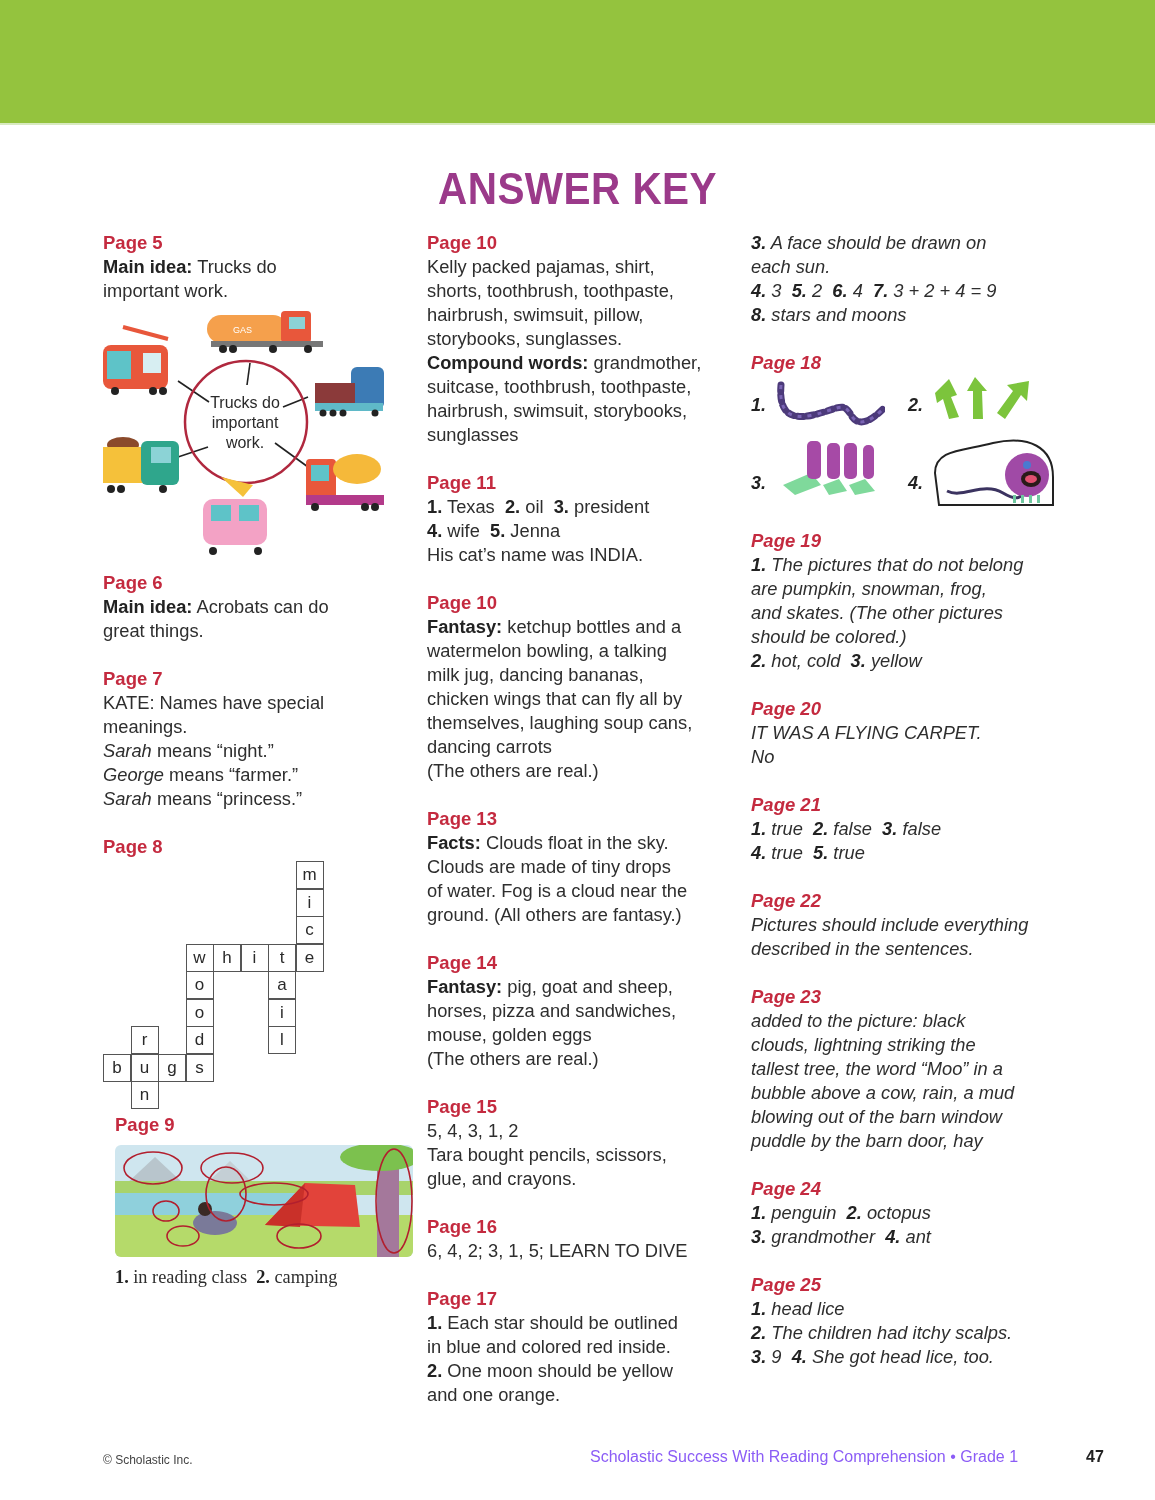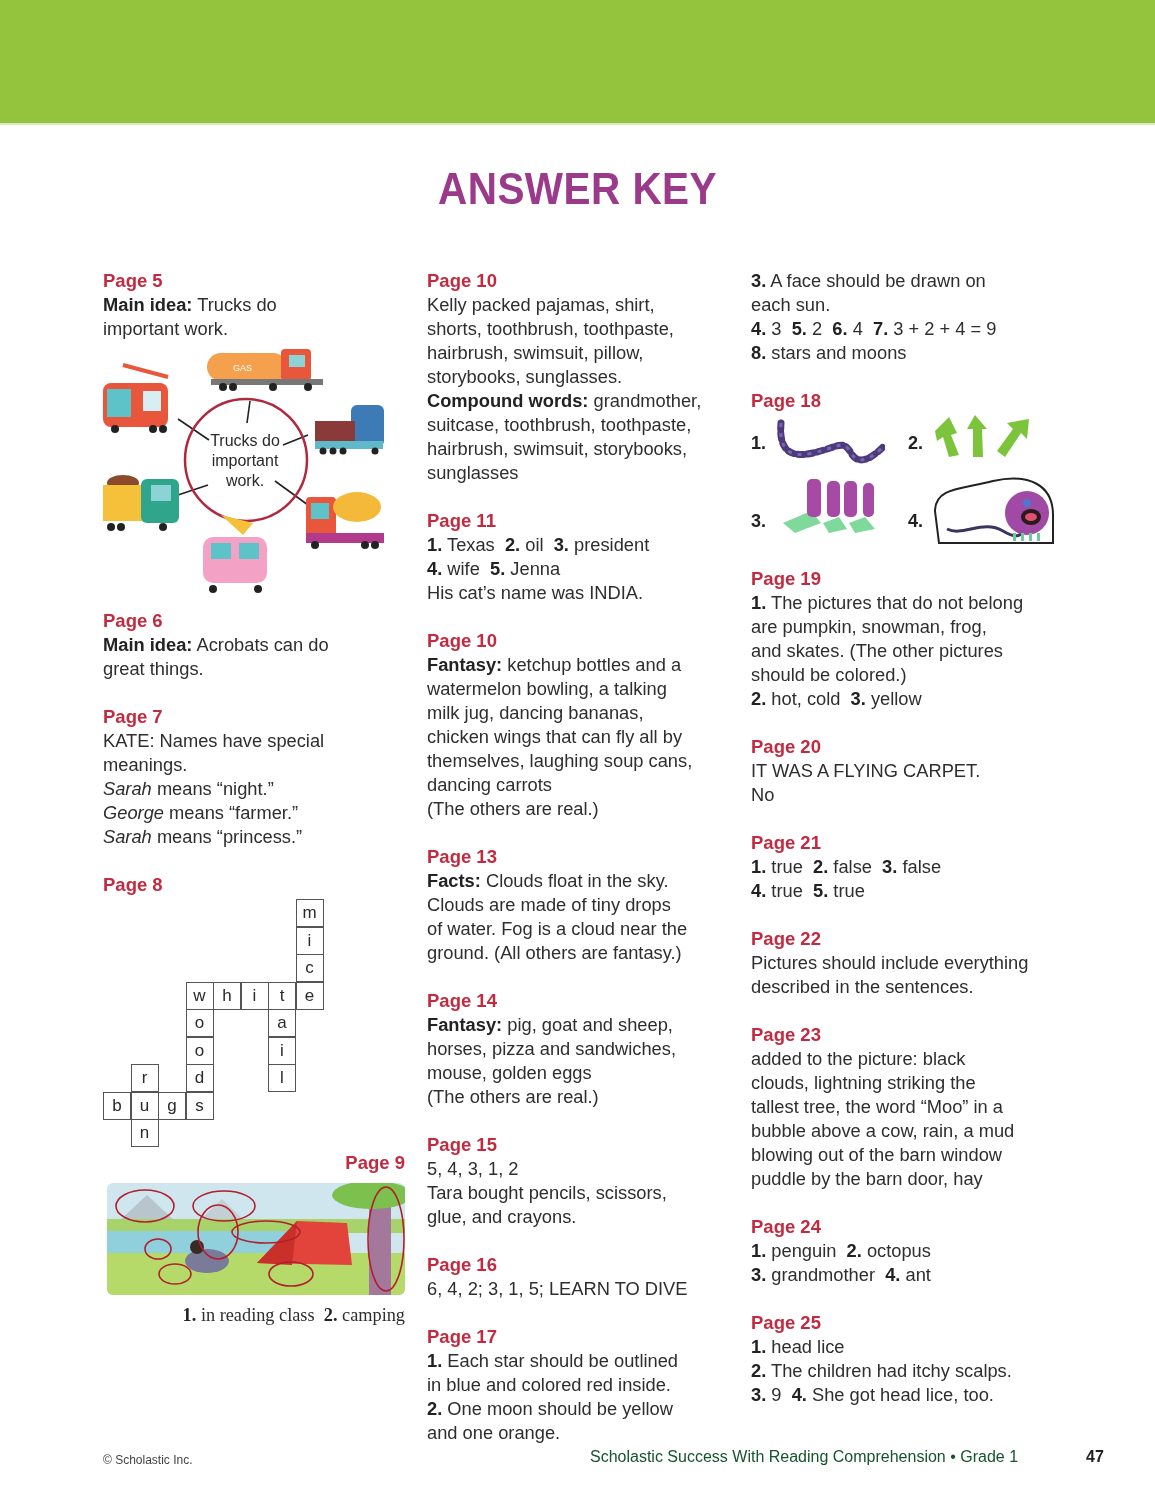--- a/index.html
+++ b/index.html
@@ -5,24 +5,24 @@
   * { box-sizing: border-box; margin: 0; padding: 0; }
   html, body { width: 1155px; height: 1500px; background: #ffffff; overflow: hidden; }
   body { position: relative; font-family: "Liberation Sans", "DejaVu Sans", sans-serif; color: #2b2b2b; }
 
   .top-band { position: absolute; left: 0; top: 0; width: 1155px; height: 125px; background: #94c33e; border-bottom: 2px solid #d8eac0; }
 
   .page-title { position: absolute; left: 0; top: 164px; width: 1155px; text-align: center;
     font-family: "Liberation Sans", sans-serif; font-weight: bold; font-size: 44px; letter-spacing: 0.5px;
     color: #9b3a8a; transform: scaleX(0.92); }
 
-  .col { position: absolute; top: 231px; font-size: 18.3px; line-height: 24px; color: #2e2e2e; margin-top: 38px; }
+  .col { position: absolute; top: 231px; font-size: 18.3px; line-height: 24px; color: #2e2e2e; }
   .col1 { left: 103px; width: 300px; }
   .col2 { left: 427px; width: 310px; }
-  .col3 { left: 751px; width: 310px; }
+  .col3 { left: 751px; width: 310px; font-style: italic; }
 
   .sec-head { color: #c42a3f; font-weight: bold; font-size: 18.5px; line-height: 24px; }
   .b { font-weight: bold; color: #222; }
   .i { font-style: italic; }
   .gap { height: 24px; }
   .gap-sm { height: 14px; }
   .line { white-space: nowrap; }
 
   
   .trucks { position: relative; width: 283px; height: 250px; margin-top: 4px; background: #fff; }
@@ -36,21 +36,21 @@
   
   .camp { position: relative; width: 298px; height: 112px; margin-top: 8px; border-radius: 6px; overflow: hidden; }
   .camp svg { position: absolute; left: 0; top: 0; }
 
   
   .p18 { position: relative; width: 310px; height: 140px; }
   .p18 .num { position: absolute; font-weight: bold; font-size: 18px; color: #222; }
   .p18 svg { position: absolute; }
 
   .footer-left { position: absolute; left: 103px; top: 1453px; font-size: 12px; color: #444; }
-  .footer-right { position: absolute; left: 590px; top: 1448px; font-size: 16px; color: #14532d; }
+  .footer-right { position: absolute; left: 590px; top: 1448px; font-size: 16px; color: #8b5cf6; }
   .footer-page { position: absolute; left: 1086px; top: 1448px; font-size: 16px; font-weight: bold; color: #222; }
 </style>
 </head>
 <body>
 
 <div class="top-band"></div>
 <div class="page-title">ANSWER KEY</div>
 
 <div class="col col1">
   <section>
@@ -175,21 +175,21 @@
         <div class="cell" style="left: 165px; top: 137.5px;">i</div>
         <div class="cell" style="left: 165px; top: 165px;">l</div>
         <div class="cell" style="left: 0px; top: 192.5px;">b</div>
         <div class="cell" style="left: 27.5px; top: 192.5px;">u</div>
         <div class="cell" style="left: 55px; top: 192.5px;">g</div>
         <div class="cell" style="left: 27.5px; top: 165px;">r</div>
         <div class="cell" style="left: 27.5px; top: 220px;">n</div>
       </div>
   </section>
 
-  <section style="position:absolute; top:882px; left:4px;text-align:right;">
+  <section style="position:absolute; top:882px; left:12px;">
     <div class="sec-head">Page 9</div>
     <div class="camp">
       <svg width="298" height="112" viewBox="0 0 298 112">
         <rect x="0" y="0" width="298" height="112" fill="#cfe6ef"></rect>
         <polygon points="10,40 40,12 70,40" fill="#b8c5cc"></polygon>
         <polygon points="90,40 115,16 140,40" fill="#c4cfd5"></polygon>
         <rect x="0" y="36" width="298" height="14" fill="#a8d36b"></rect>
         <rect x="0" y="48" width="180" height="26" fill="#8fd0dc"></rect>
         <rect x="0" y="70" width="298" height="42" fill="#b5da6a"></rect>
         <polygon points="150,80 190,38 240,40 245,82" fill="#e2433a"></polygon>

